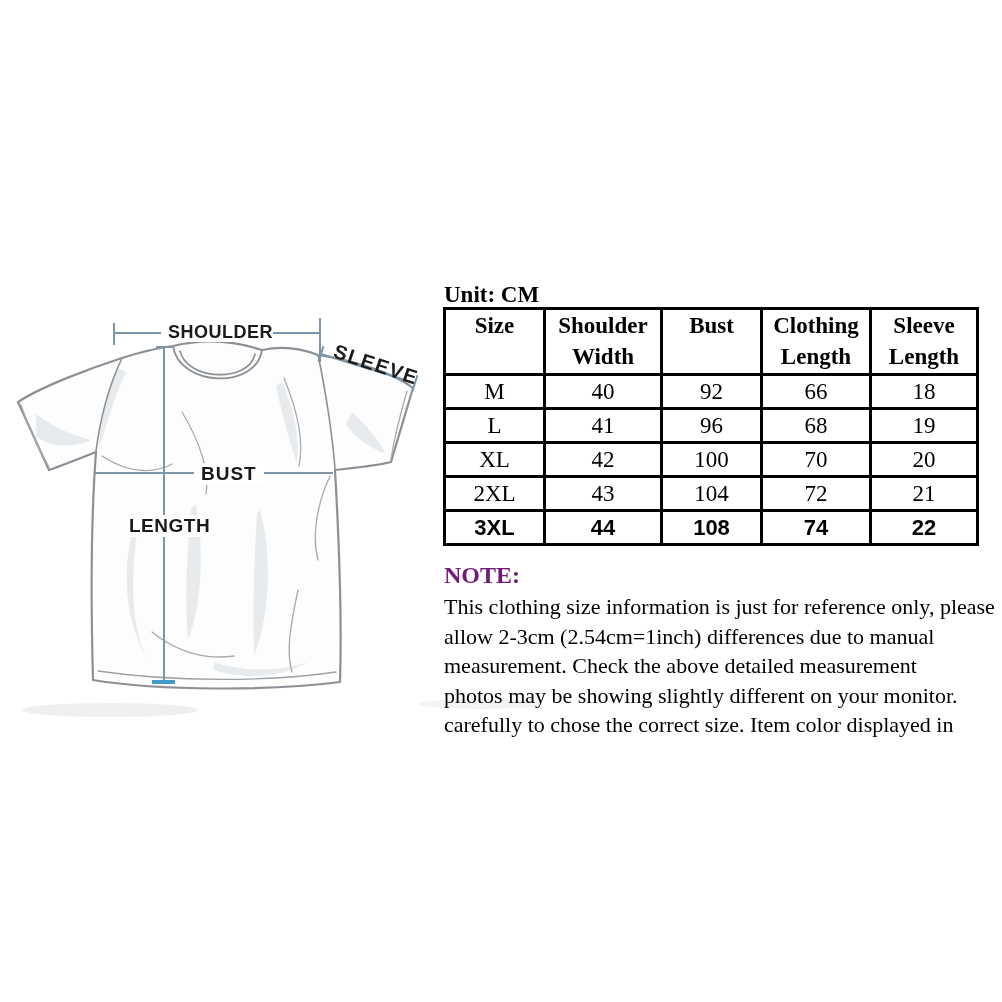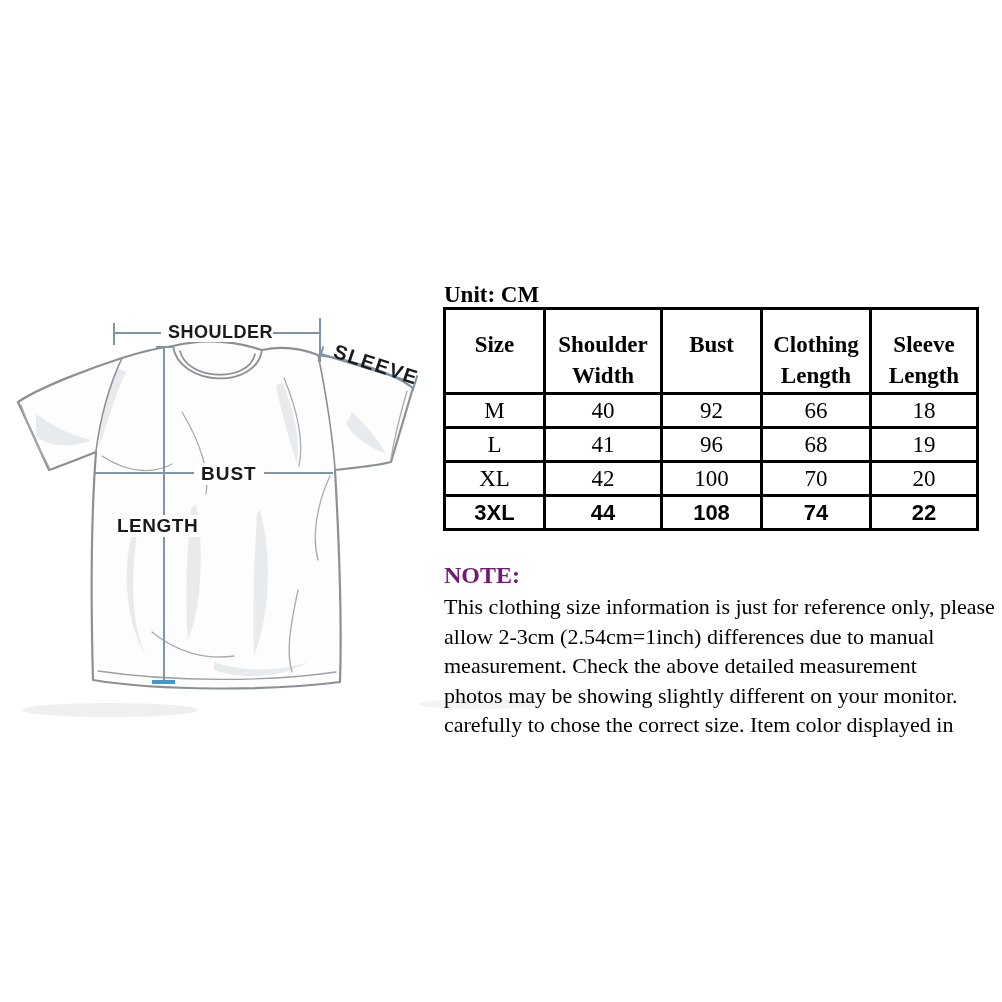--- a/index.html
+++ b/index.html
@@ -8,30 +8,30 @@
   
   .shirt-svg{position:absolute;left:0;top:290px;width:560px;height:450px;}
   .lbl{position:absolute;color:#1a1a1a;font-weight:bold;white-space:nowrap;
        font-family:"Liberation Sans",sans-serif;}
   .lbl-shoulder{left:161px;top:323px;width:112px;text-align:right;font-size:18px;
                 letter-spacing:.5px;line-height:19px;background:#fff;}
   .lbl-sleeve{left:338px;top:340px;font-size:20px;letter-spacing:1.5px;
               transform:rotate(18.5deg);transform-origin:0 0;}
   .lbl-bust{left:194px;top:463px;font-size:19px;letter-spacing:1px;line-height:22px;
             background:#fff;padding:0 7px;}
-  .lbl-length{left:115px;top:515px;font-size:19px;letter-spacing:.5px;line-height:22px;
+  .lbl-length{left:127px;top:515px;font-size:19px;letter-spacing:.5px;line-height:22px;
               background:#fff;padding:0 2px;}
   
   .unit{position:absolute;left:444px;top:282px;font-family:"Liberation Serif",serif;
         font-weight:bold;font-size:23px;color:#000;}
   table.sizes{position:absolute;left:443px;top:307px;width:533px;border-collapse:collapse;
               table-layout:fixed;background:#fff;}
   .sizes th,.sizes td{border:3px solid #000;text-align:center;padding:0;color:#000;}
   .sizes th{font-family:"Liberation Serif",serif;font-weight:bold;font-size:23px;
-            line-height:31px;vertical-align:top;height:63px;padding-top:19px;}
+            line-height:31px;vertical-align:top;height:63px;padding-top:0;}
   .sizes td{font-family:"Liberation Serif",serif;font-size:23px;height:31px;line-height:31px;}
   .sizes tr.sans td{font-family:"Liberation Sans",sans-serif;font-size:22px;font-weight:bold;}
   
   .note-title{position:absolute;left:444px;top:562px;font-family:"Liberation Serif",serif;
               font-weight:bold;font-size:24px;color:#701a75;}
   .note-body{position:absolute;left:444px;top:592px;}
   .note-line{font-family:"Liberation Serif",serif;font-size:22px;line-height:29.5px;
              color:#000;white-space:nowrap;}
 </style>
 </head>
@@ -138,20 +138,27 @@
         <td>68</td>
         <td>19</td>
       </tr>
       <tr>
         <td>XL</td>
         <td>42</td>
         <td>100</td>
         <td>70</td>
         <td>20</td>
       </tr>
+      <tr>
+        <td>2XL</td>
+        <td>43</td>
+        <td>104</td>
+        <td>72</td>
+        <td>21</td>
+      </tr>
       <tr class="sans">
         <td>3XL</td>
         <td>44</td>
         <td>108</td>
         <td>74</td>
         <td>22</td>
       </tr>
     </tbody>
   </table>
 

